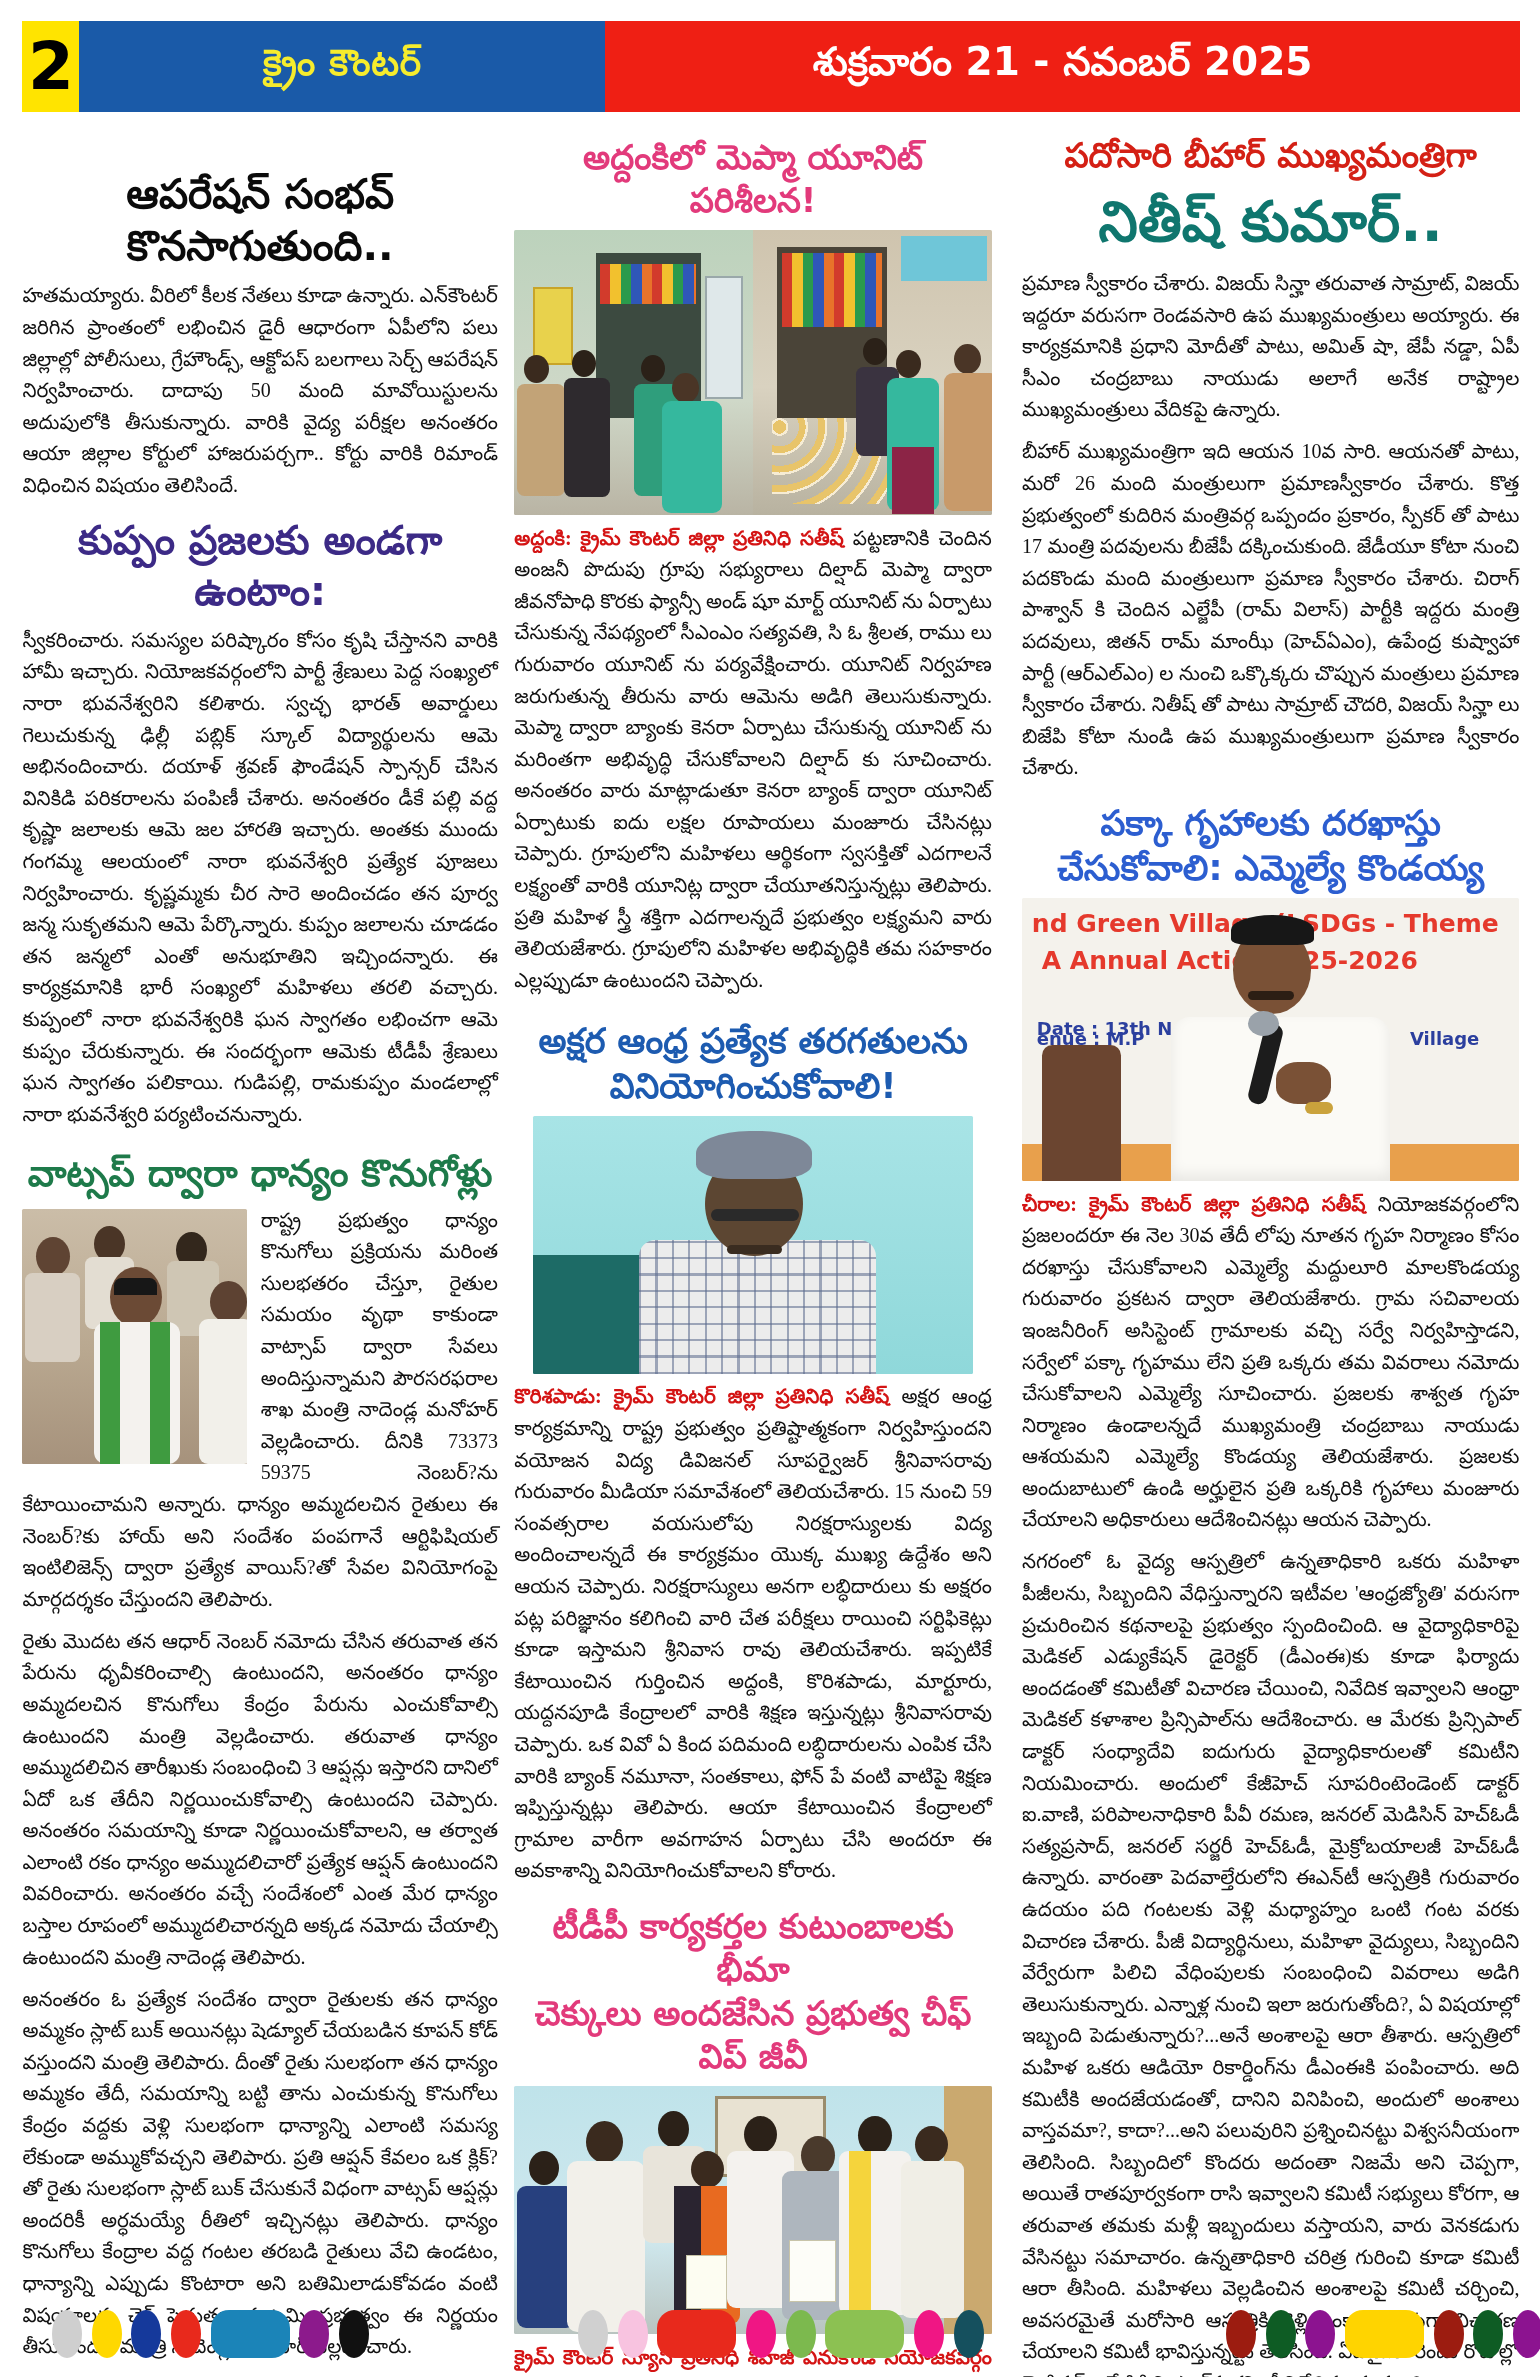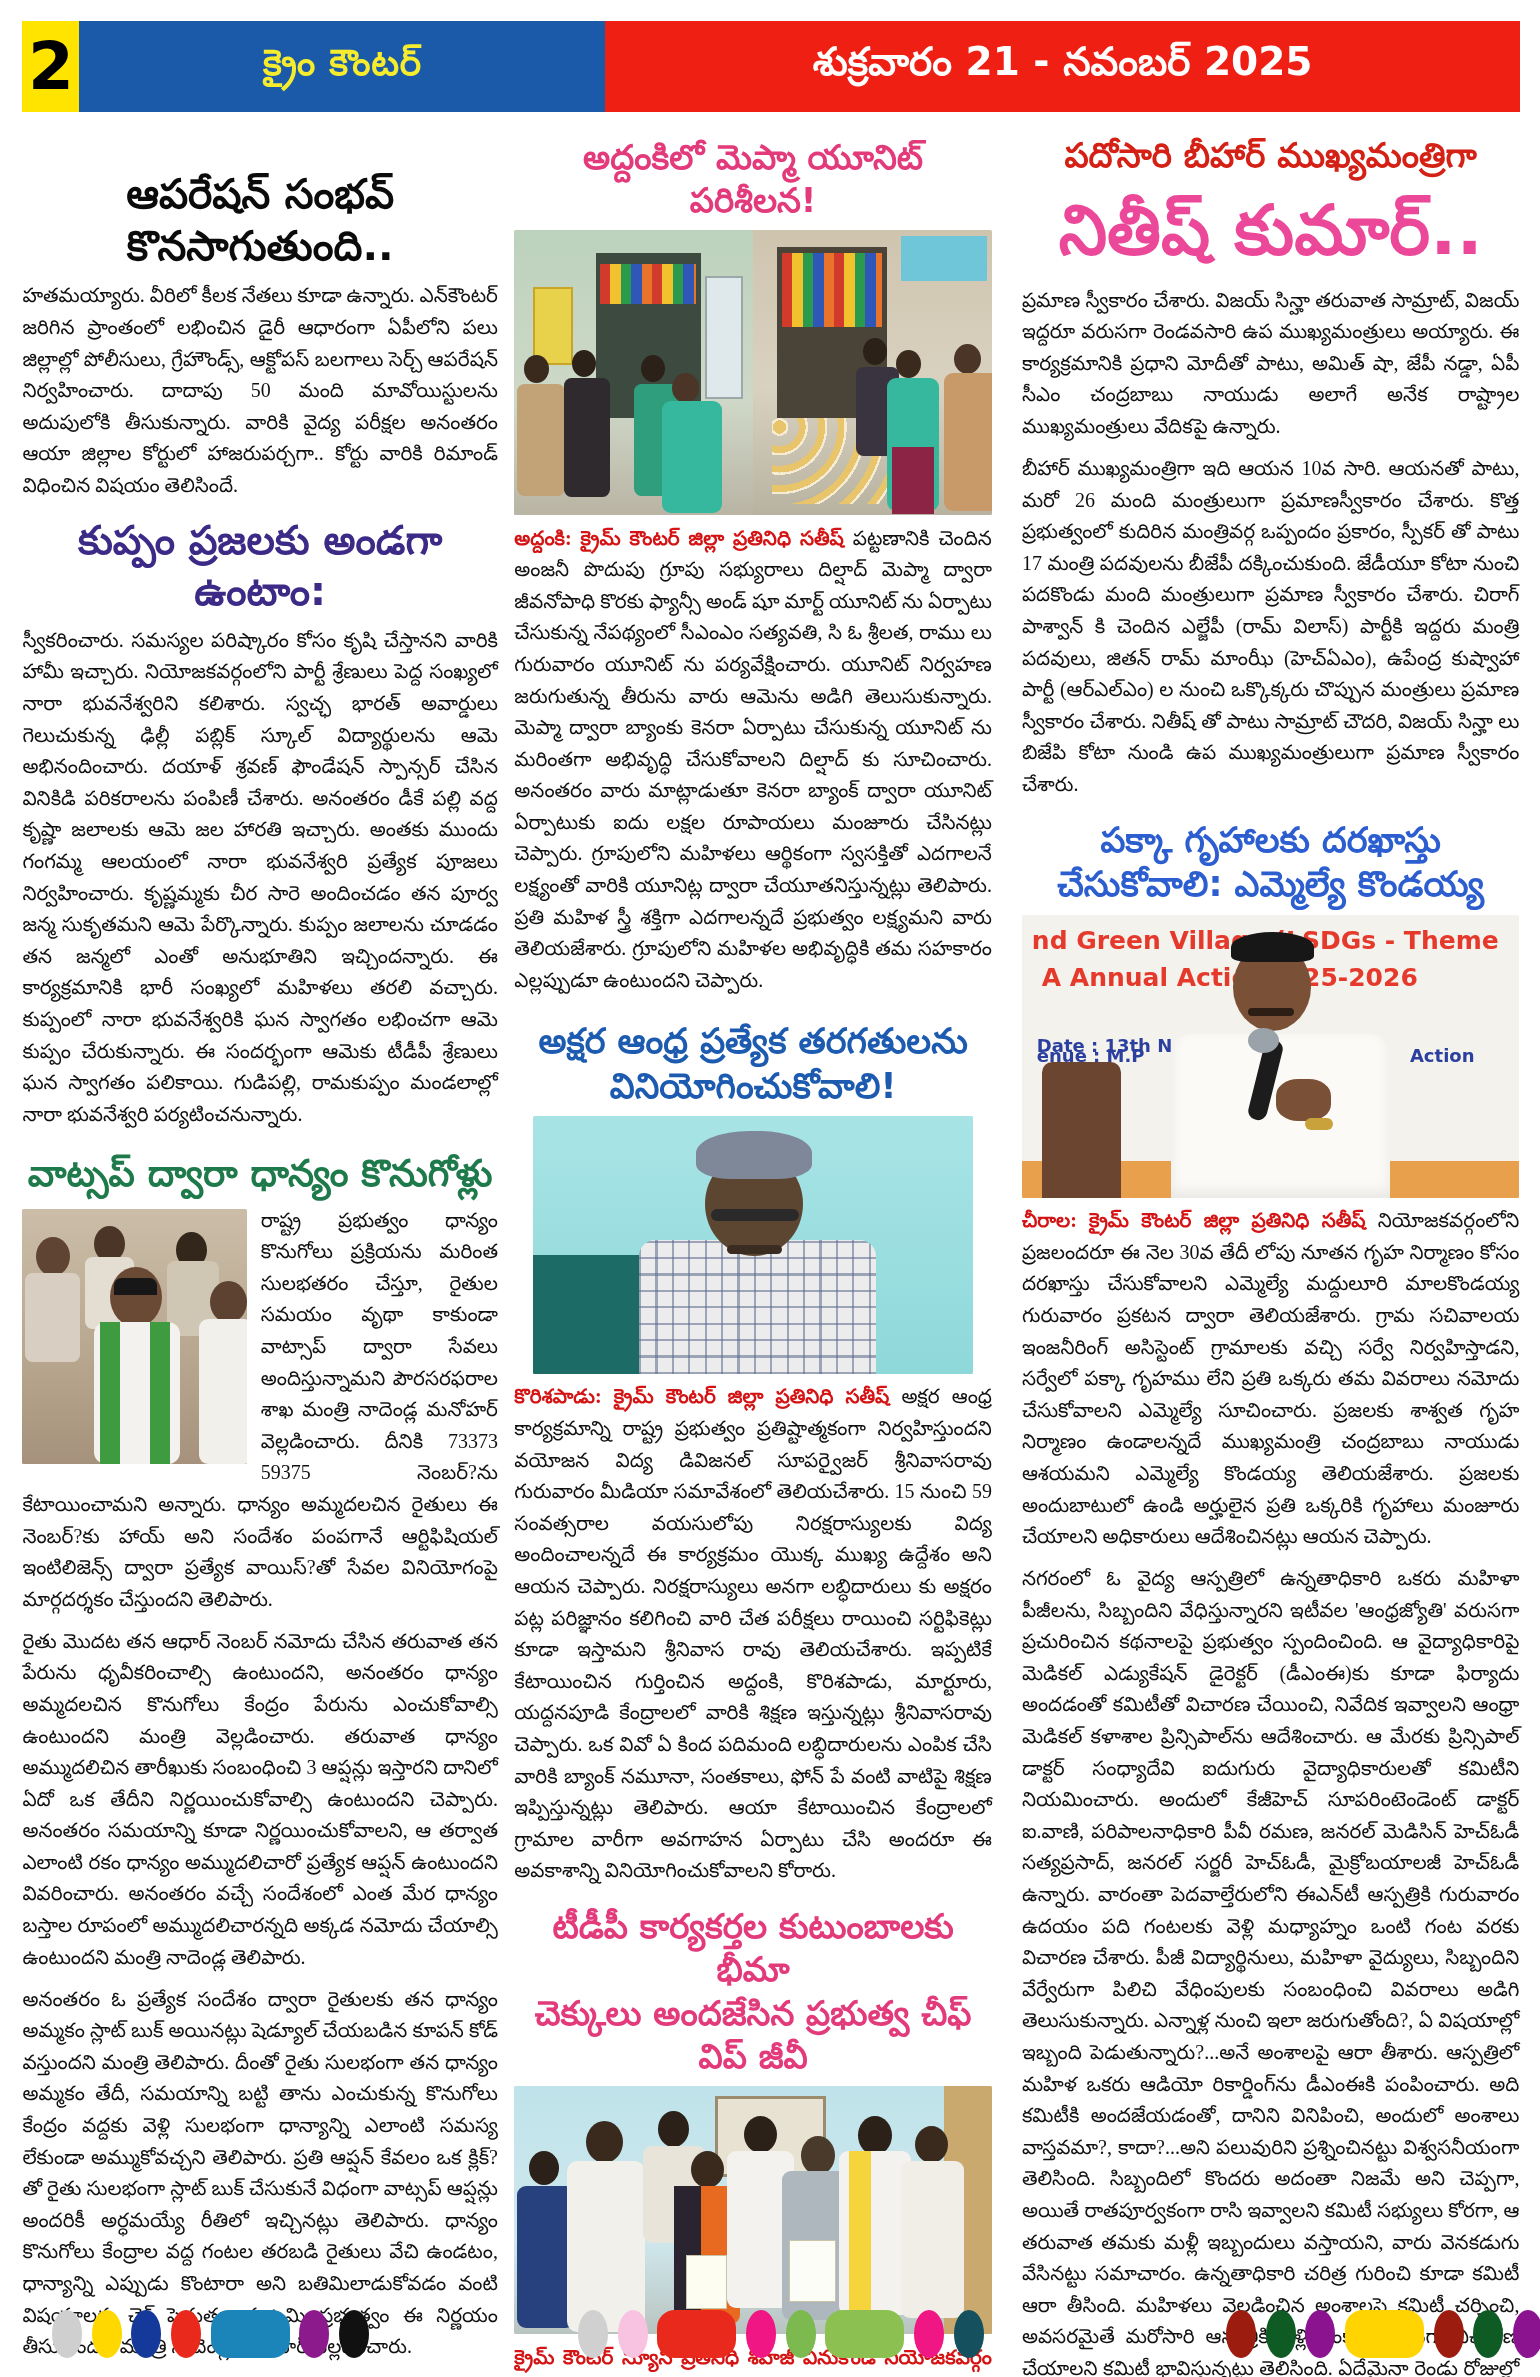--- a/index.html
+++ b/index.html
@@ -21,21 +21,21 @@
   .col.right{width:499px;}
   .body{font-size:20px;line-height:1.58;text-align:justify;margin:7.5px 0 10.4px 0;}
   .dateline{color:#d41414;font-weight:bold;}
   h2,h3{font-family:"DejaVu Sans","Liberation Sans",sans-serif;text-align:center;margin:13.4px 0 7.5px 0;line-height:1.28;}
   .hl-black{color:#0b0b0b;font-size:41px;font-weight:bold;margin-top:37px;}
   .hl-purple{color:#3c2a86;font-size:40px;font-weight:bold;}
   .hl-green{color:#1e7a4a;font-size:37px;font-weight:bold;margin-top:19.4px;}
   .hl-pink{color:#e23a7b;font-size:34px;font-weight:bold;}
   .hl-blue{color:#1d5bb0;font-size:35px;font-weight:bold;margin-top:22.4px;}
   .hl-blue2{color:#2c5ed0;font-size:35px;font-weight:bold;margin-top:17px;}
-  .hl-teal{color:#ec4899;font-size:69px;font-weight:bold;margin:3px 0 10.4px 0;}
+  .hl-teal{color:#0f766e;font-size:56px;font-weight:bold;margin:3px 0 10.4px 0;}
   .kicker{color:#d42015;font-size:34px;font-weight:bold;text-align:center;margin:4px 0 0 0;
           font-family:"DejaVu Sans",sans-serif;}
   .hl-dark{color:#0b0b0b;font-size:43px;font-weight:bold;margin-top:19.4px;}
   
   .photo{position:relative;overflow:hidden;border-radius:1.5px;}
   .abs{position:absolute;}
   .head-dot{position:absolute;border-radius:50%;}
   .fl{float:left;margin:4.5px 13.4px 4.5px 0;}
   .goods{background:repeating-linear-gradient(90deg,#d23b2c 0 10.4px,#f2c12e 10.4px 21px,#2a9a4c 21px 31px,#2f57b8 31px 42px,#e8732a 42px 52px);}
   .plaid{background:#ececec;background-image:
@@ -194,21 +194,21 @@
       <h3 class="hl-blue2">
         <span style="display:block">పక్కా గృహాలకు దరఖాస్తు</span>
         <span style="display:block">చేసుకోవాలి: ఎమ్మెల్యే కొండయ్య</span>
       </h3>
 
       <div class="photo" style="width:100%;height:283px;background:#f4f2ec;">
         <div class="bannerline" style="left:2%;top:4%;font-size:25px;color:#e5392c;">nd Green Village (LSDGs - Theme</div>
         <div class="bannerline" style="left:4%;top:17%;font-size:25px;color:#e5392c;">A Annual Action R   25-2026</div>
         <div class="bannerline" style="left:3%;top:34%;font-size:18px;color:#2b3f9e;margin-top:24px;">Date   : 13th N</div>
         <div class="bannerline" style="left:3%;top:46%;font-size:18px;color:#2b3f9e;">enue  : M.P</div>
-        <div class="bannerline" style="left:78%;top:46%;font-size:18px;color:#2b3f9e;">Action</div>
+        <div class="bannerline" style="left:78%;top:46%;font-size:18px;color:#2b3f9e;">Village</div>
         <div class="abs" style="left:0;bottom:0;width:100%;height:13%;background:#e8a04c;"></div>
         <div class="abs" style="left:4%;top:52%;width:16%;height:48%;background:#6b4530;border-radius:10.4px 10.4px 0 0;"></div>
         <div class="abs" style="left:30%;bottom:0;width:44%;height:58%;background:#fbfaf6;border-radius:19.4px 19.4px 0 0;box-shadow:inset 0 -6px 13.4px rgba(0,0,0,.08);"></div>
         <div class="head-dot" style="left:42.5%;top:10%;width:78px;height:88px;background:#7a5136;"></div>
         <div class="abs" style="left:42%;top:6%;width:83px;height:30px;background:#171717;border-radius:50% 50% 20% 20%;"></div>
         <div class="abs" style="left:45.5%;top:33%;width:46px;height:8.2px;background:#2c1e14;border-radius:4.5px;"></div>
         <div class="abs" style="left:47%;top:44%;width:19.4px;height:82px;background:#1c1c1c;border-radius:9px;transform:rotate(14deg);"></div>
         <div class="head-dot" style="left:45.5%;top:40%;width:31px;height:25px;background:#9aa2aa;"></div>
         <div class="abs" style="left:51%;top:58%;width:55px;height:42px;background:#7a5136;border-radius:40%;"></div>
         <div class="abs" style="left:57%;top:72%;width:28px;height:12px;background:#caa23c;border-radius:6px;"></div>

